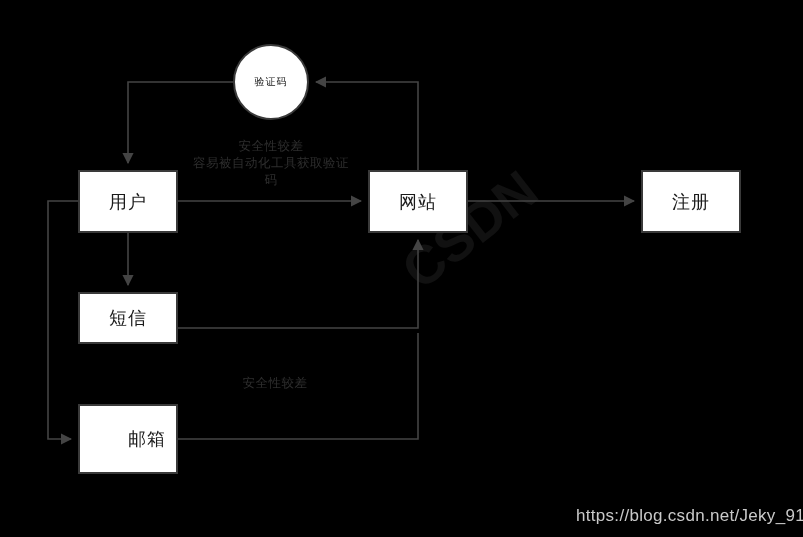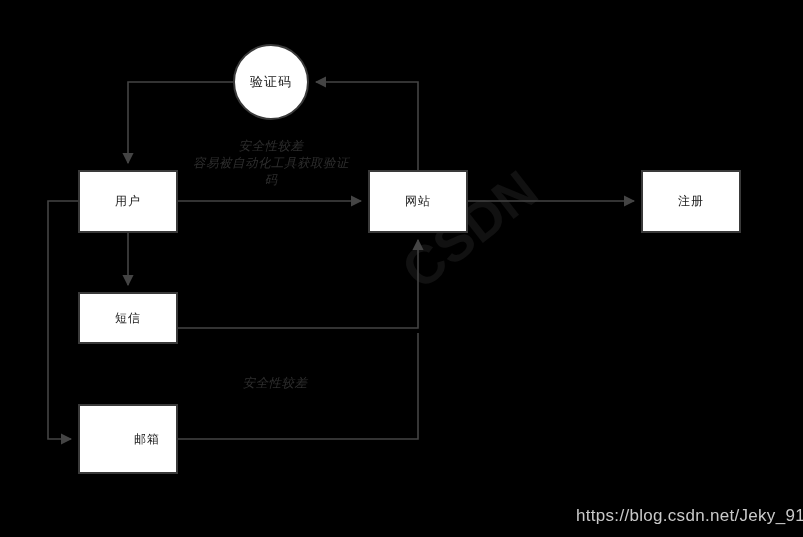--- a/index.html
+++ b/index.html
@@ -26,45 +26,44 @@
   }
   .node-box {
     position: absolute;
     background: #ffffff;
     border: 2px solid #3a3a3a;
     display: flex;
     align-items: center;
     justify-content: center;
     box-sizing: border-box;
     color: #1a1a1a;
-    font-size: 12px;
+    font-size: 18px;
     letter-spacing: 1px;
   }
   .node-circle {
     position: absolute;
     background: #ffffff;
     border: 2px solid #3a3a3a;
     border-radius: 50%;
     display: flex;
     align-items: center;
     justify-content: center;
     box-sizing: border-box;
     color: #1a1a1a;
-    font-size: 13px;
+    font-size: 10px;
     letter-spacing: 1px;
   }
   .edge-label {
     position: absolute;
     color: #2e2e2e;
     font-size: 12.5px;
     line-height: 17px;
     text-align: center;
     white-space: pre-line;
     letter-spacing: 0.5px;
-    font-style: italic;
   }
   .watermark-url {
     position: absolute;
     color: #c9c9c9;
     font-size: 17px;
     letter-spacing: 0.3px;
   }
   .watermark-diag {
     position: absolute;
     color: #111111;

